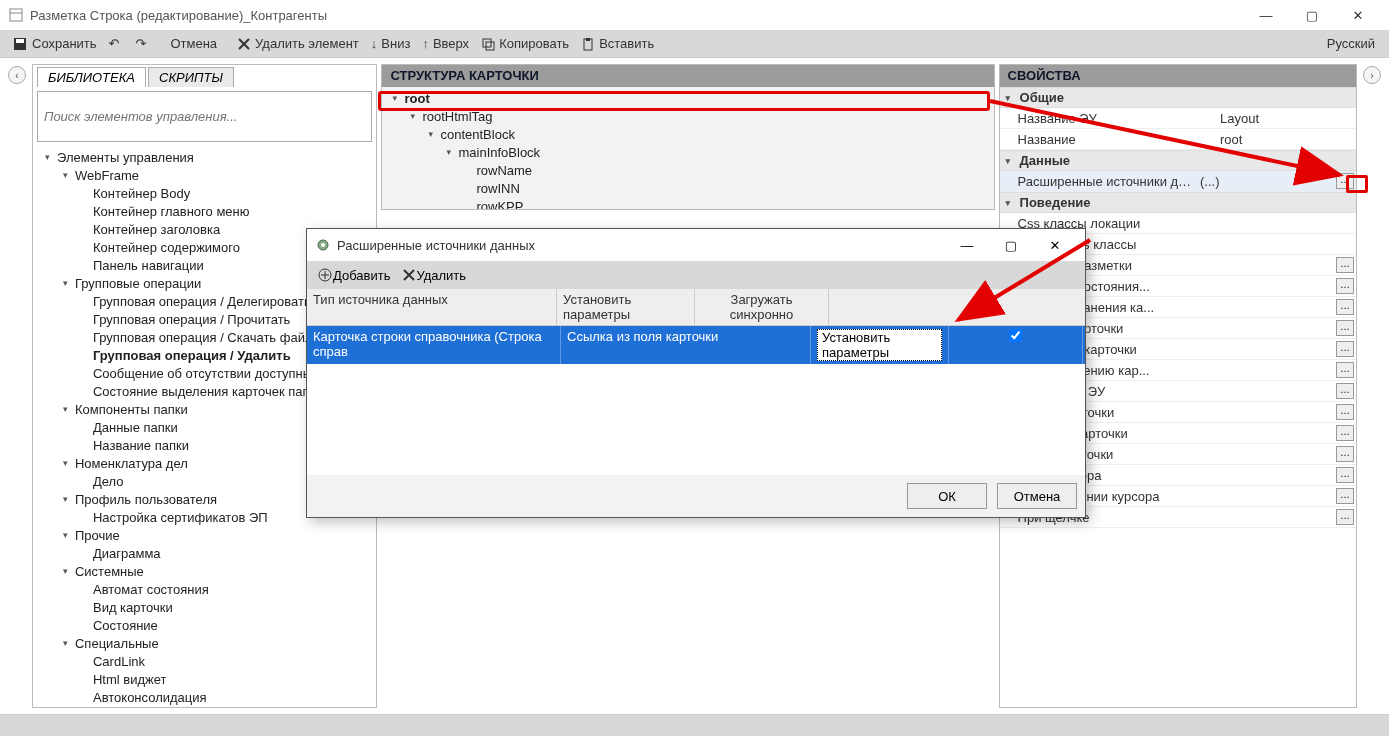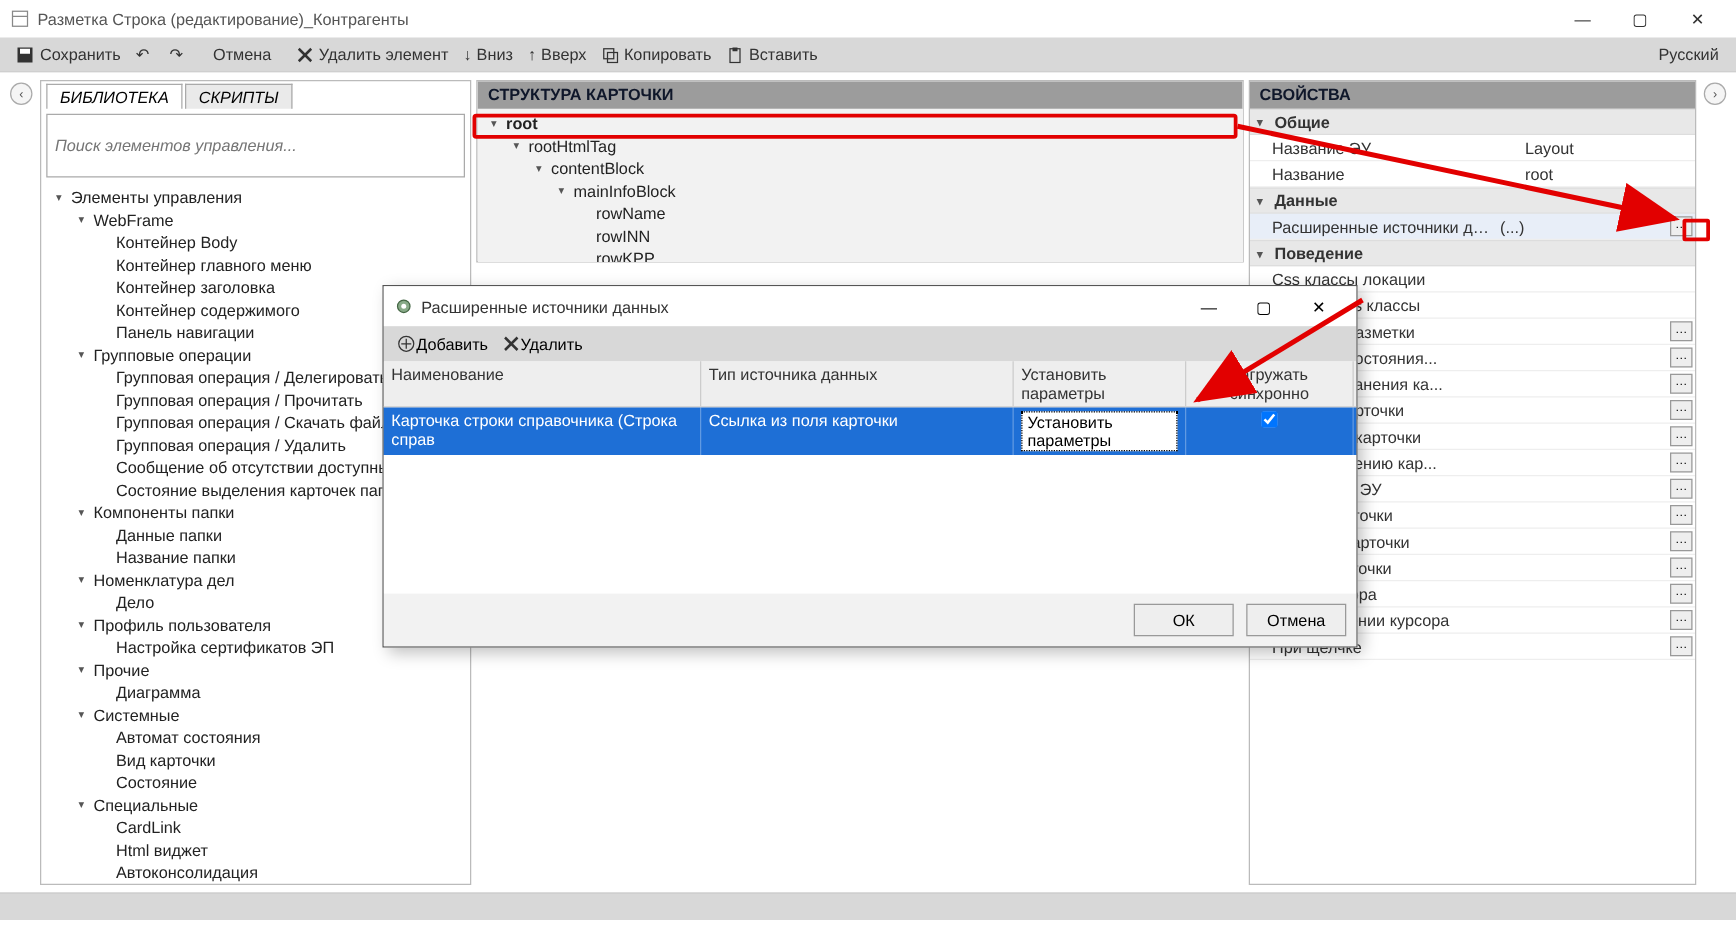--- a/index.html
+++ b/index.html
@@ -155,21 +155,21 @@
         <div class="tree-item" style="padding-left: 26px;"><span class="caret ">▾</span>WebFrame</div>
         <div class="tree-item" style="padding-left: 44px;"><span class="caret blank">▸</span>Контейнер Body</div>
         <div class="tree-item" style="padding-left: 44px;"><span class="caret blank">▸</span>Контейнер главного меню</div>
         <div class="tree-item" style="padding-left: 44px;"><span class="caret blank">▸</span>Контейнер заголовка</div>
         <div class="tree-item" style="padding-left: 44px;"><span class="caret blank">▸</span>Контейнер содержимого</div>
         <div class="tree-item" style="padding-left: 44px;"><span class="caret blank">▸</span>Панель навигации</div>
         <div class="tree-item" style="padding-left: 26px;"><span class="caret ">▾</span>Групповые операции</div>
         <div class="tree-item" style="padding-left: 44px;"><span class="caret blank">▸</span>Групповая операция / Делегировать</div>
         <div class="tree-item" style="padding-left: 44px;"><span class="caret blank">▸</span>Групповая операция / Прочитать</div>
         <div class="tree-item" style="padding-left: 44px;"><span class="caret blank">▸</span>Групповая операция / Скачать файлы</div>
-        <div class="tree-item" style="padding-left: 44px;"><span class="caret blank">▸</span>Групповая операция / Удалить</div>
+        <div class="tree-item" style="padding-left: 44px; font-weight: bold;"><span class="caret blank">▸</span>Групповая операция / Удалить</div>
         <div class="tree-item" style="padding-left: 44px;"><span class="caret blank">▸</span>Сообщение об отсутствии доступных оп...</div>
         <div class="tree-item" style="padding-left: 44px;"><span class="caret blank">▸</span>Состояние выделения карточек папки</div>
         <div class="tree-item" style="padding-left: 26px;"><span class="caret ">▾</span>Компоненты папки</div>
         <div class="tree-item" style="padding-left: 44px;"><span class="caret blank">▸</span>Данные папки</div>
         <div class="tree-item" style="padding-left: 44px;"><span class="caret blank">▸</span>Название папки</div>
         <div class="tree-item" style="padding-left: 26px;"><span class="caret ">▾</span>Номенклатура дел</div>
         <div class="tree-item" style="padding-left: 44px;"><span class="caret blank">▸</span>Дело</div>
         <div class="tree-item" style="padding-left: 26px;"><span class="caret ">▾</span>Профиль пользователя</div>
         <div class="tree-item" style="padding-left: 44px;"><span class="caret blank">▸</span>Настройка сертификатов ЭП</div>
         <div class="tree-item" style="padding-left: 26px;"><span class="caret ">▾</span>Прочие</div>
@@ -339,21 +339,20 @@
     </div>
     <div class="mtb-btn">
       <svg width="14" height="14">
           <line x1="2" y1="2" x2="12" y2="12" stroke="#333" stroke-width="2"></line>
           <line x1="12" y1="2" x2="2" y2="12" stroke="#333" stroke-width="2"></line>
         </svg>
       <span>Удалить</span>
     </div>
   </div>
   <div class="mtbl-head">
-    <div class="col1">Наименование</div>
     <div class="col2">Тип источника данных</div>
     <div class="col3">Установить параметры</div>
     <div class="col4">Загружать синхронно</div>
   </div>
   <div class="mtbl-row">
     <div class="col1">Карточка строки справочника (Строка справ</div>
     <div class="col2">Ссылка из поля карточки</div>
     <div class="col3"><span class="param-btn">Установить параметры</span></div>
     <div class="col4"><input type="checkbox" checked="" style=""></div>
   </div>

